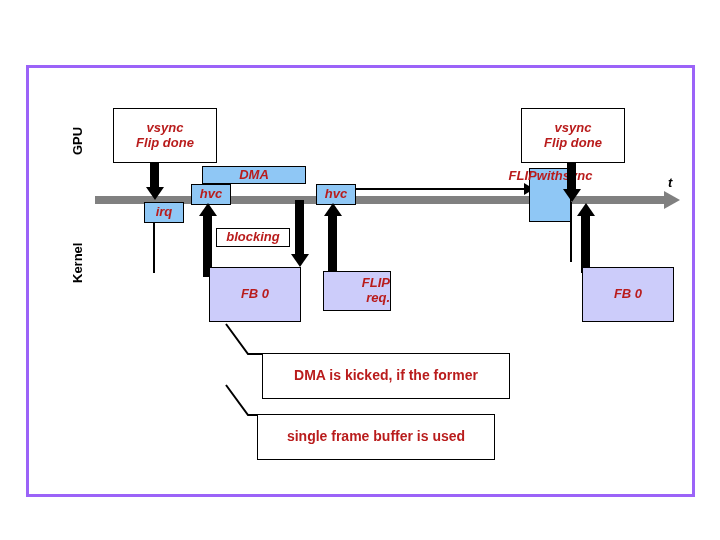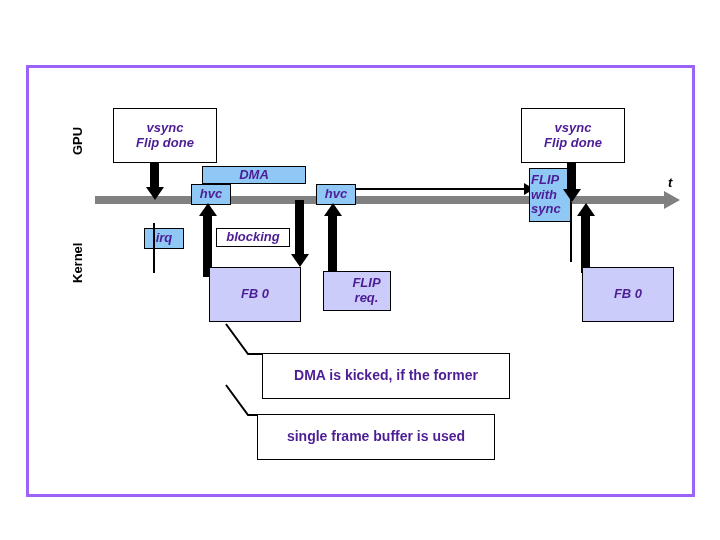--- a/index.html
+++ b/index.html
@@ -12,22 +12,22 @@
   .frame{position:absolute;left:26px;top:65px;width:669px;height:432px;
          border:3px solid #9B63F8;box-sizing:border-box;background:#fff;}
 
   
   .vlabel{position:absolute;font-size:13px;font-weight:bold;color:#000;
           white-space:nowrap;transform-origin:left top;
           transform:rotate(-90deg);letter-spacing:0px;}
 
   
   .box{position:absolute;box-sizing:border-box;border:1px solid #000;
-       display:flex;align-items:center;justify-content:center;text-align:center;
-       color:#4c1d95;line-height:1.12;}
+       display:flex;align-items:center;justify-content:center;text-align:right;
+       color:#b91c1c;line-height:1.12;}
   .box.white{background:#ffffff;}
   .box.blue{background:#8FC7F5;}
   .box.lav{background:#CCCCFA;}
   .ital{font-style:italic;font-weight:bold;}
   .plain{font-style:normal;font-weight:bold;}
 
   
   .timeline{position:absolute;height:8px;background:#808080;}
   .timeline-head{position:absolute;width:0;height:0;
         border-top:9px solid transparent;border-bottom:9px solid transparent;
@@ -72,21 +72,21 @@
 
   <div class="box white" style="left:113px;top:108px;width:104px;height:55px;
        flex-direction:column;font-size:13px;">
     <span class="ital">vsync</span>
     <span class="ital">Flip done</span>
   </div>
 
   <div class="varrow" style="left:150px;top:163px;width:9px;height:26px;"></div>
   <div class="varrow-head-down" style="left:145.5px;top:187px;"></div>
 
-  <div class="box blue" style="left:144px;top:202px;width:40px;height:21px;font-size:13px;margin-top:26px;">
+  <div class="box blue" style="left:144px;top:202px;width:40px;height:21px;font-size:13px;">
     <span class="ital">irq</span>
   </div>
 
   <div class="thinline" style="left:153px;top:223px;height:50px;"></div>
 
   <div class="box blue" style="left:202px;top:166px;width:104px;height:18px;font-size:13px;">
     <span class="ital">DMA</span>
   </div>
 
   <div class="box blue" style="left:191px;top:184px;width:40px;height:21px;font-size:13px;">
@@ -116,21 +116,21 @@
 
   <div class="box lav" style="left:323px;top:271px;width:68px;height:40px;font-size:13px;
        justify-content:flex-start;padding-left:19px;">
     <span class="ital">FLIP req.</span>
   </div>
 
   <div class="harrow" style="left:356px;top:188px;width:170px;"></div>
   <div class="harrow-head" style="left:524px;top:183px;"></div>
 
   <div class="box blue" style="left:529px;top:168px;width:42px;height:54px;
-       flex-direction:column;font-size:13px;align-items:flex-start;padding-left:1px;">
+       flex-direction:row;font-size:13px;align-items:flex-start;padding-left:1px;">
     <span class="ital">FLIP</span>
     <span class="ital">with</span>
     <span class="ital">sync</span>
   </div>
 
   <div class="box white" style="left:521px;top:108px;width:104px;height:55px;
        flex-direction:column;font-size:13px;">
     <span class="ital">vsync</span>
     <span class="ital">Flip done</span>
   </div>

